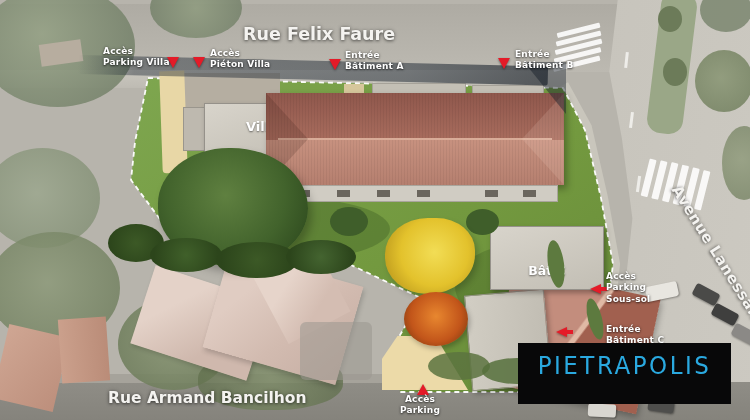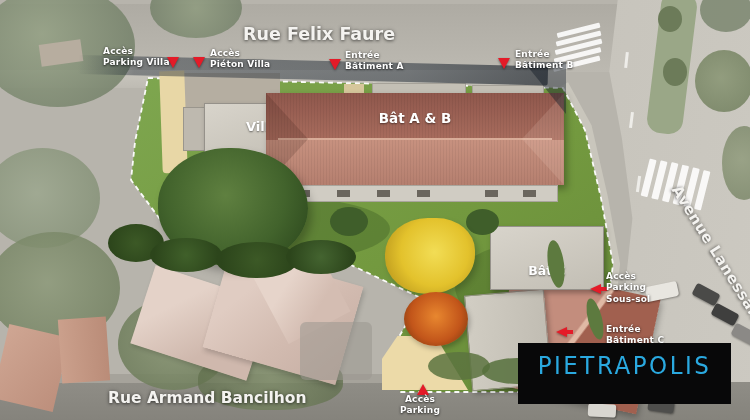--- a/index.html
+++ b/index.html
@@ -134,21 +134,20 @@
     <div class="win" style="left:46px;top:3px;width:10px;height:6px;"></div>
   </div>
 
   <div class="abs" style="left:266px;top:93px;width:298px;height:92px;box-shadow:3px 4px 7px rgba(0,0,0,.3);">
     <div class="abs" style="left:0;top:0;width:100%;height:47px;background:linear-gradient(180deg,#8f574c,#a86c5d);"></div>
     <div class="abs" style="left:0;top:47px;width:100%;height:45px;background:linear-gradient(180deg,#c7917f,#b57f6f);"></div>
     <div class="abs" style="left:0;top:0;width:100%;height:100%;background:repeating-linear-gradient(90deg,rgba(0,0,0,.05) 0 1px,transparent 1px 3px);"></div>
     <div class="abs" style="left:4%;top:45px;width:92%;height:2px;background:#d9ac98;"></div>
     <div class="abs" style="left:0;top:0;width:42px;height:100%;background:rgba(50,20,14,.18);clip-path:polygon(0 0,100% 50%,0 100%);"></div>
     <div class="abs" style="right:0;top:0;width:42px;height:100%;background:rgba(255,230,215,.14);clip-path:polygon(100% 0,0 50%,100% 100%);"></div>
-    <div class="bldg-label" style="left:0;top:17px;width:100%;text-align:center;font-size:13.5px;">Bât A &amp; B</div>
   </div>
   <div class="abs" style="left:274px;top:185px;width:282px;height:15px;background:#d0ccc3;border:1px solid #a9a59c;">
     <div class="win" style="left:22px;top:4px;width:13px;height:7px;"></div>
     <div class="win" style="left:62px;top:4px;width:13px;height:7px;"></div>
     <div class="win" style="left:102px;top:4px;width:13px;height:7px;"></div>
     <div class="win" style="left:142px;top:4px;width:13px;height:7px;"></div>
     <div class="win" style="left:210px;top:4px;width:13px;height:7px;"></div>
     <div class="win" style="left:248px;top:4px;width:13px;height:7px;"></div>
   </div>
 

